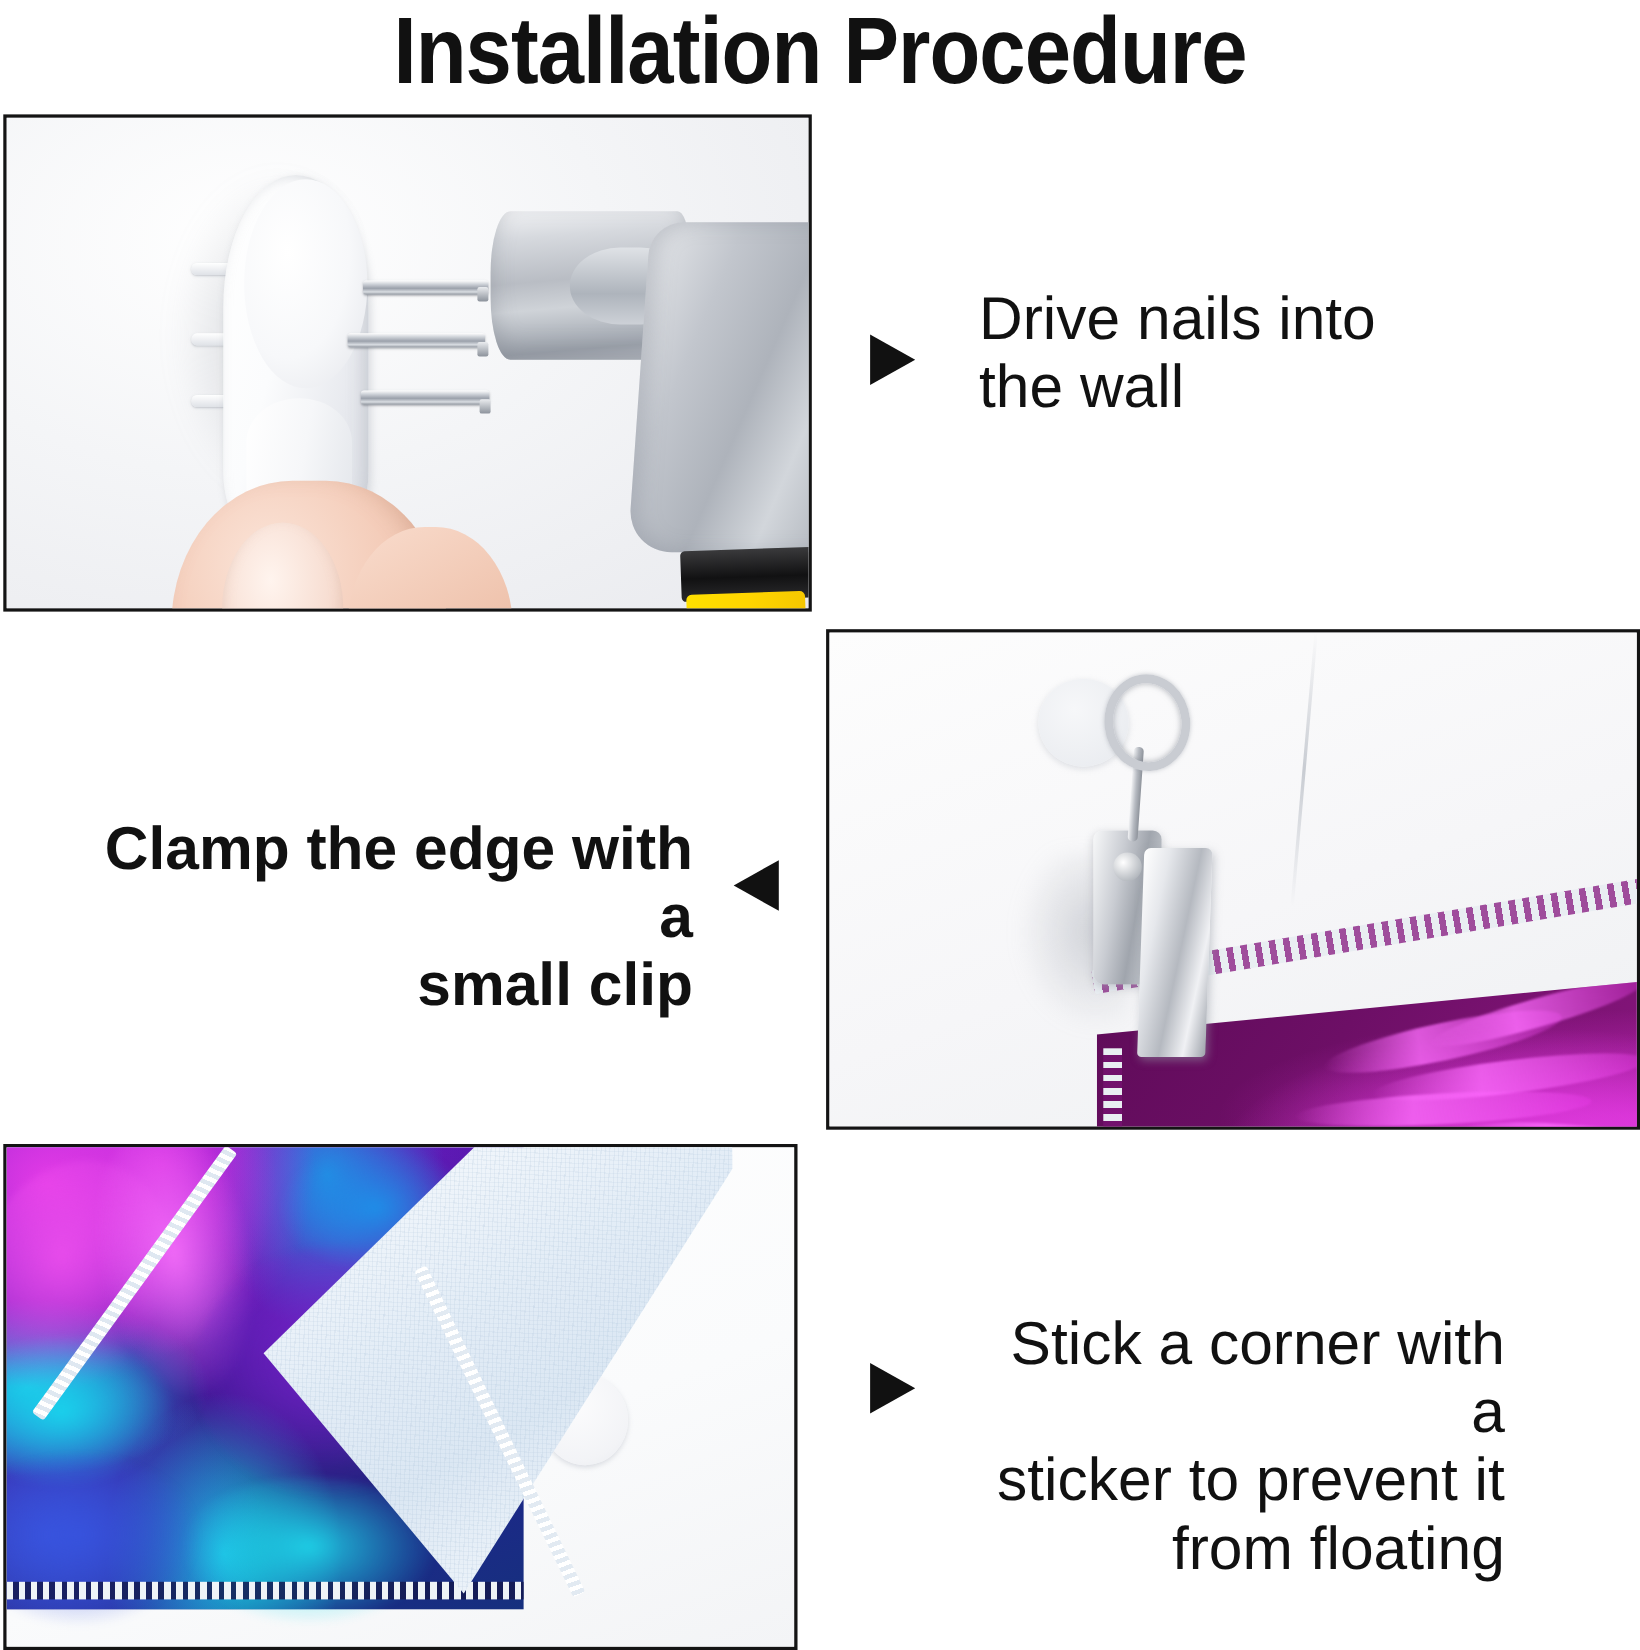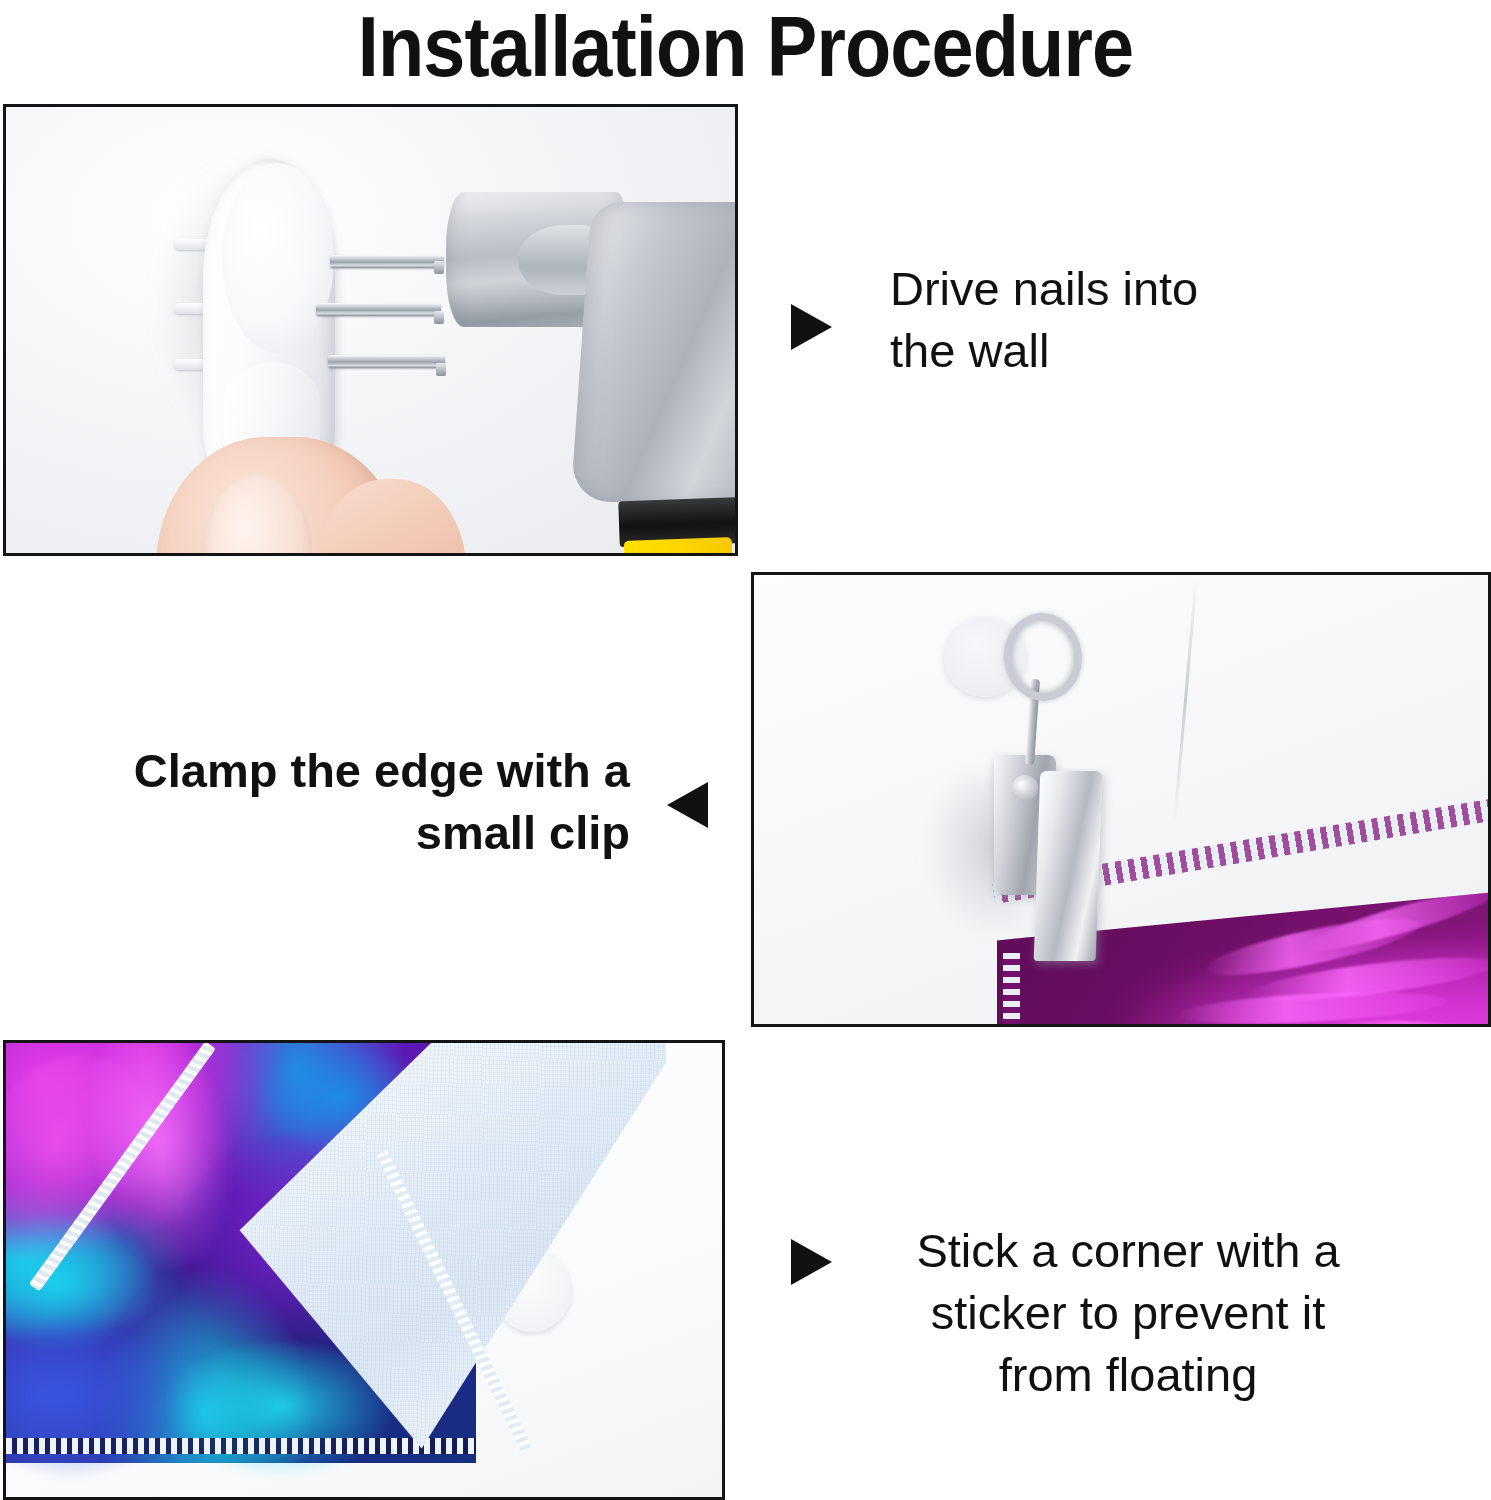--- a/index.html
+++ b/index.html
@@ -319,28 +319,28 @@
       #ffffff 0px, #ffffff 4px, #e2eaf2 4px, #e2eaf2 8px);
     transform: rotate(-26deg);
     transform-origin: 50% 0%;
     border-radius: 3px;
   }
 
   
   .caption {
     position: absolute;
     font-family: "Liberation Sans", sans-serif;
-    font-size: 47px;
+    font-size: 55px;
     line-height: 62px;
     color: #111111;
     white-space: pre-line;
   }
   #caption-1 { left: 890px; top: 258px;  width: 420px; text-align: left; }
   #caption-2 { left: 60px;  top: 740px;  width: 570px; text-align: right; font-weight: bold; }
-  #caption-3 { left: 888px; top: 1220px; width: 480px; text-align: center; }
+  #caption-3 { left: 888px; top: 1190px; width: 480px; text-align: right; }
 
   .arrow {
     position: absolute;
     width: 0; height: 0;
   }
   .arrow-right {
     border-top: 23px solid transparent;
     border-bottom: 23px solid transparent;
     border-left: 41px solid #111111;
   }

